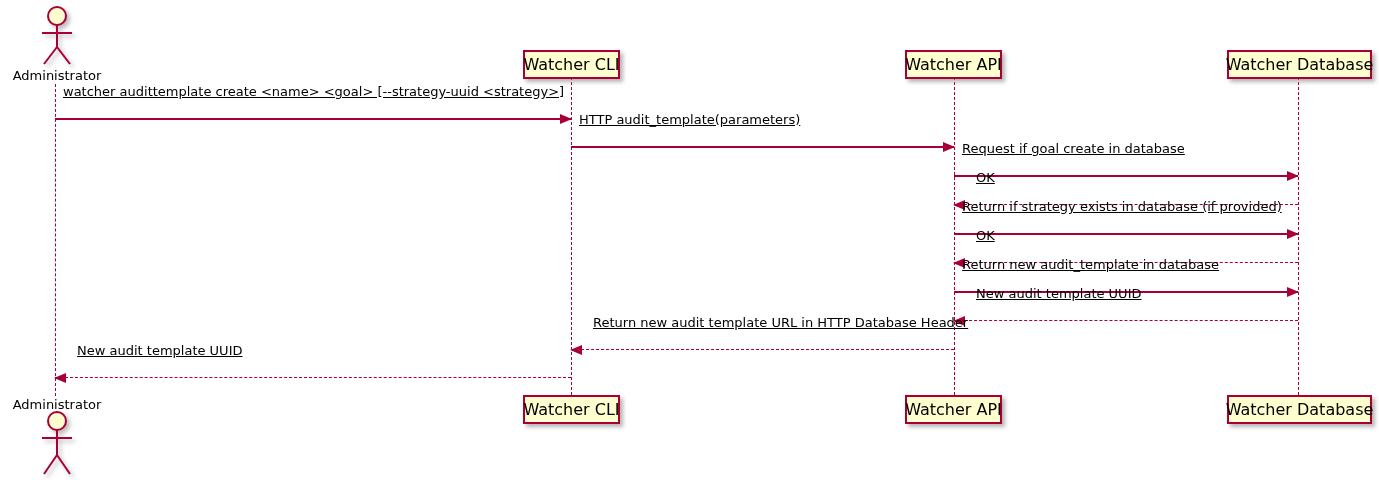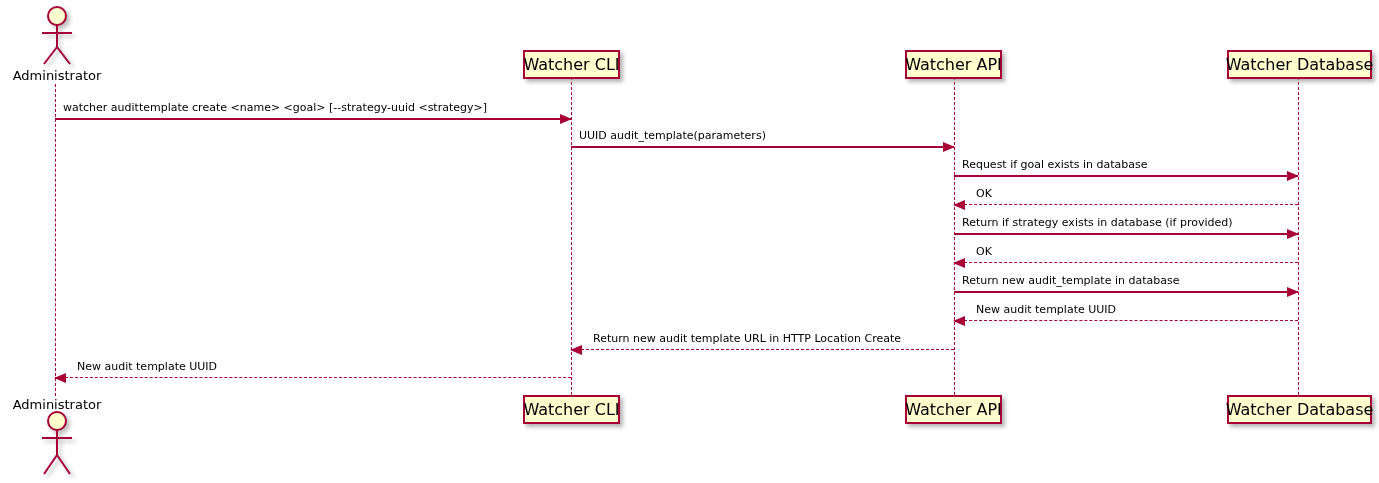--- a/index.html
+++ b/index.html
@@ -20,21 +20,21 @@
 
   
   .lifeline { position:absolute; width:0; border-left:1px dashed #A80036; }
 
   
   .msg { position:absolute; height:0; }
   .msg-line { position:absolute; left:0; right:0; top:0; height:0; }
   .msg-line.solid  { border-top:2px solid #A80036; }
   .msg-line.dashed { border-top:1px dashed #A80036; }
   .msg-label {
-    position:absolute; left:8px; bottom:4px; white-space:nowrap; font-size:11px;
+    position:absolute; left:8px; bottom:19px; white-space:nowrap; font-size:13px;text-decoration:underline;
   }
   .msg-label.lbl-left { left:22px; }
   .arrowhead { position:absolute; width:0; height:0; top:-4px; }
   .arrowhead.right {
     right:-1px;
     border-top:5px solid transparent; border-bottom:5px solid transparent;
     border-left:12px solid #A80036;
   }
   .arrowhead.left {
     left:-1px;
@@ -80,27 +80,27 @@
     <span>Watcher Database</span>
   </div>
 
   <div class="msg" style="left:55px; top:118px; width:516px">
     <div class="msg-label">watcher audittemplate create &lt;name&gt; &lt;goal&gt; [--strategy-uuid &lt;strategy&gt;]</div>
     <div class="msg-line solid"></div>
     <div class="arrowhead right"></div>
   </div>
 
   <div class="msg" style="left:571px; top:146px; width:383px">
-    <div class="msg-label">UUID audit_template(parameters)</div>
+    <div class="msg-label">HTTP audit_template(parameters)</div>
     <div class="msg-line solid"></div>
     <div class="arrowhead right"></div>
   </div>
 
   <div class="msg" style="left:954px; top:175px; width:344px">
-    <div class="msg-label">Request if goal exists in database</div>
+    <div class="msg-label">Request if goal create in database</div>
     <div class="msg-line solid"></div>
     <div class="arrowhead right"></div>
   </div>
 
   <div class="msg" style="left:954px; top:204px; width:344px">
     <div class="msg-label lbl-left">OK</div>
     <div class="msg-line dashed"></div>
     <div class="arrowhead left"></div>
   </div>
 
@@ -122,21 +122,21 @@
     <div class="arrowhead right"></div>
   </div>
 
   <div class="msg" style="left:954px; top:320px; width:344px">
     <div class="msg-label lbl-left">New audit template UUID</div>
     <div class="msg-line dashed"></div>
     <div class="arrowhead left"></div>
   </div>
 
   <div class="msg" style="left:571px; top:349px; width:383px">
-    <div class="msg-label lbl-left">Return new audit template URL in HTTP Location Create</div>
+    <div class="msg-label lbl-left">Return new audit template URL in HTTP Database Header</div>
     <div class="msg-line dashed"></div>
     <div class="arrowhead left"></div>
   </div>
 
   <div class="msg" style="left:55px; top:377px; width:516px">
     <div class="msg-label lbl-left">New audit template UUID</div>
     <div class="msg-line dashed"></div>
     <div class="arrowhead left"></div>
   </div>
 

